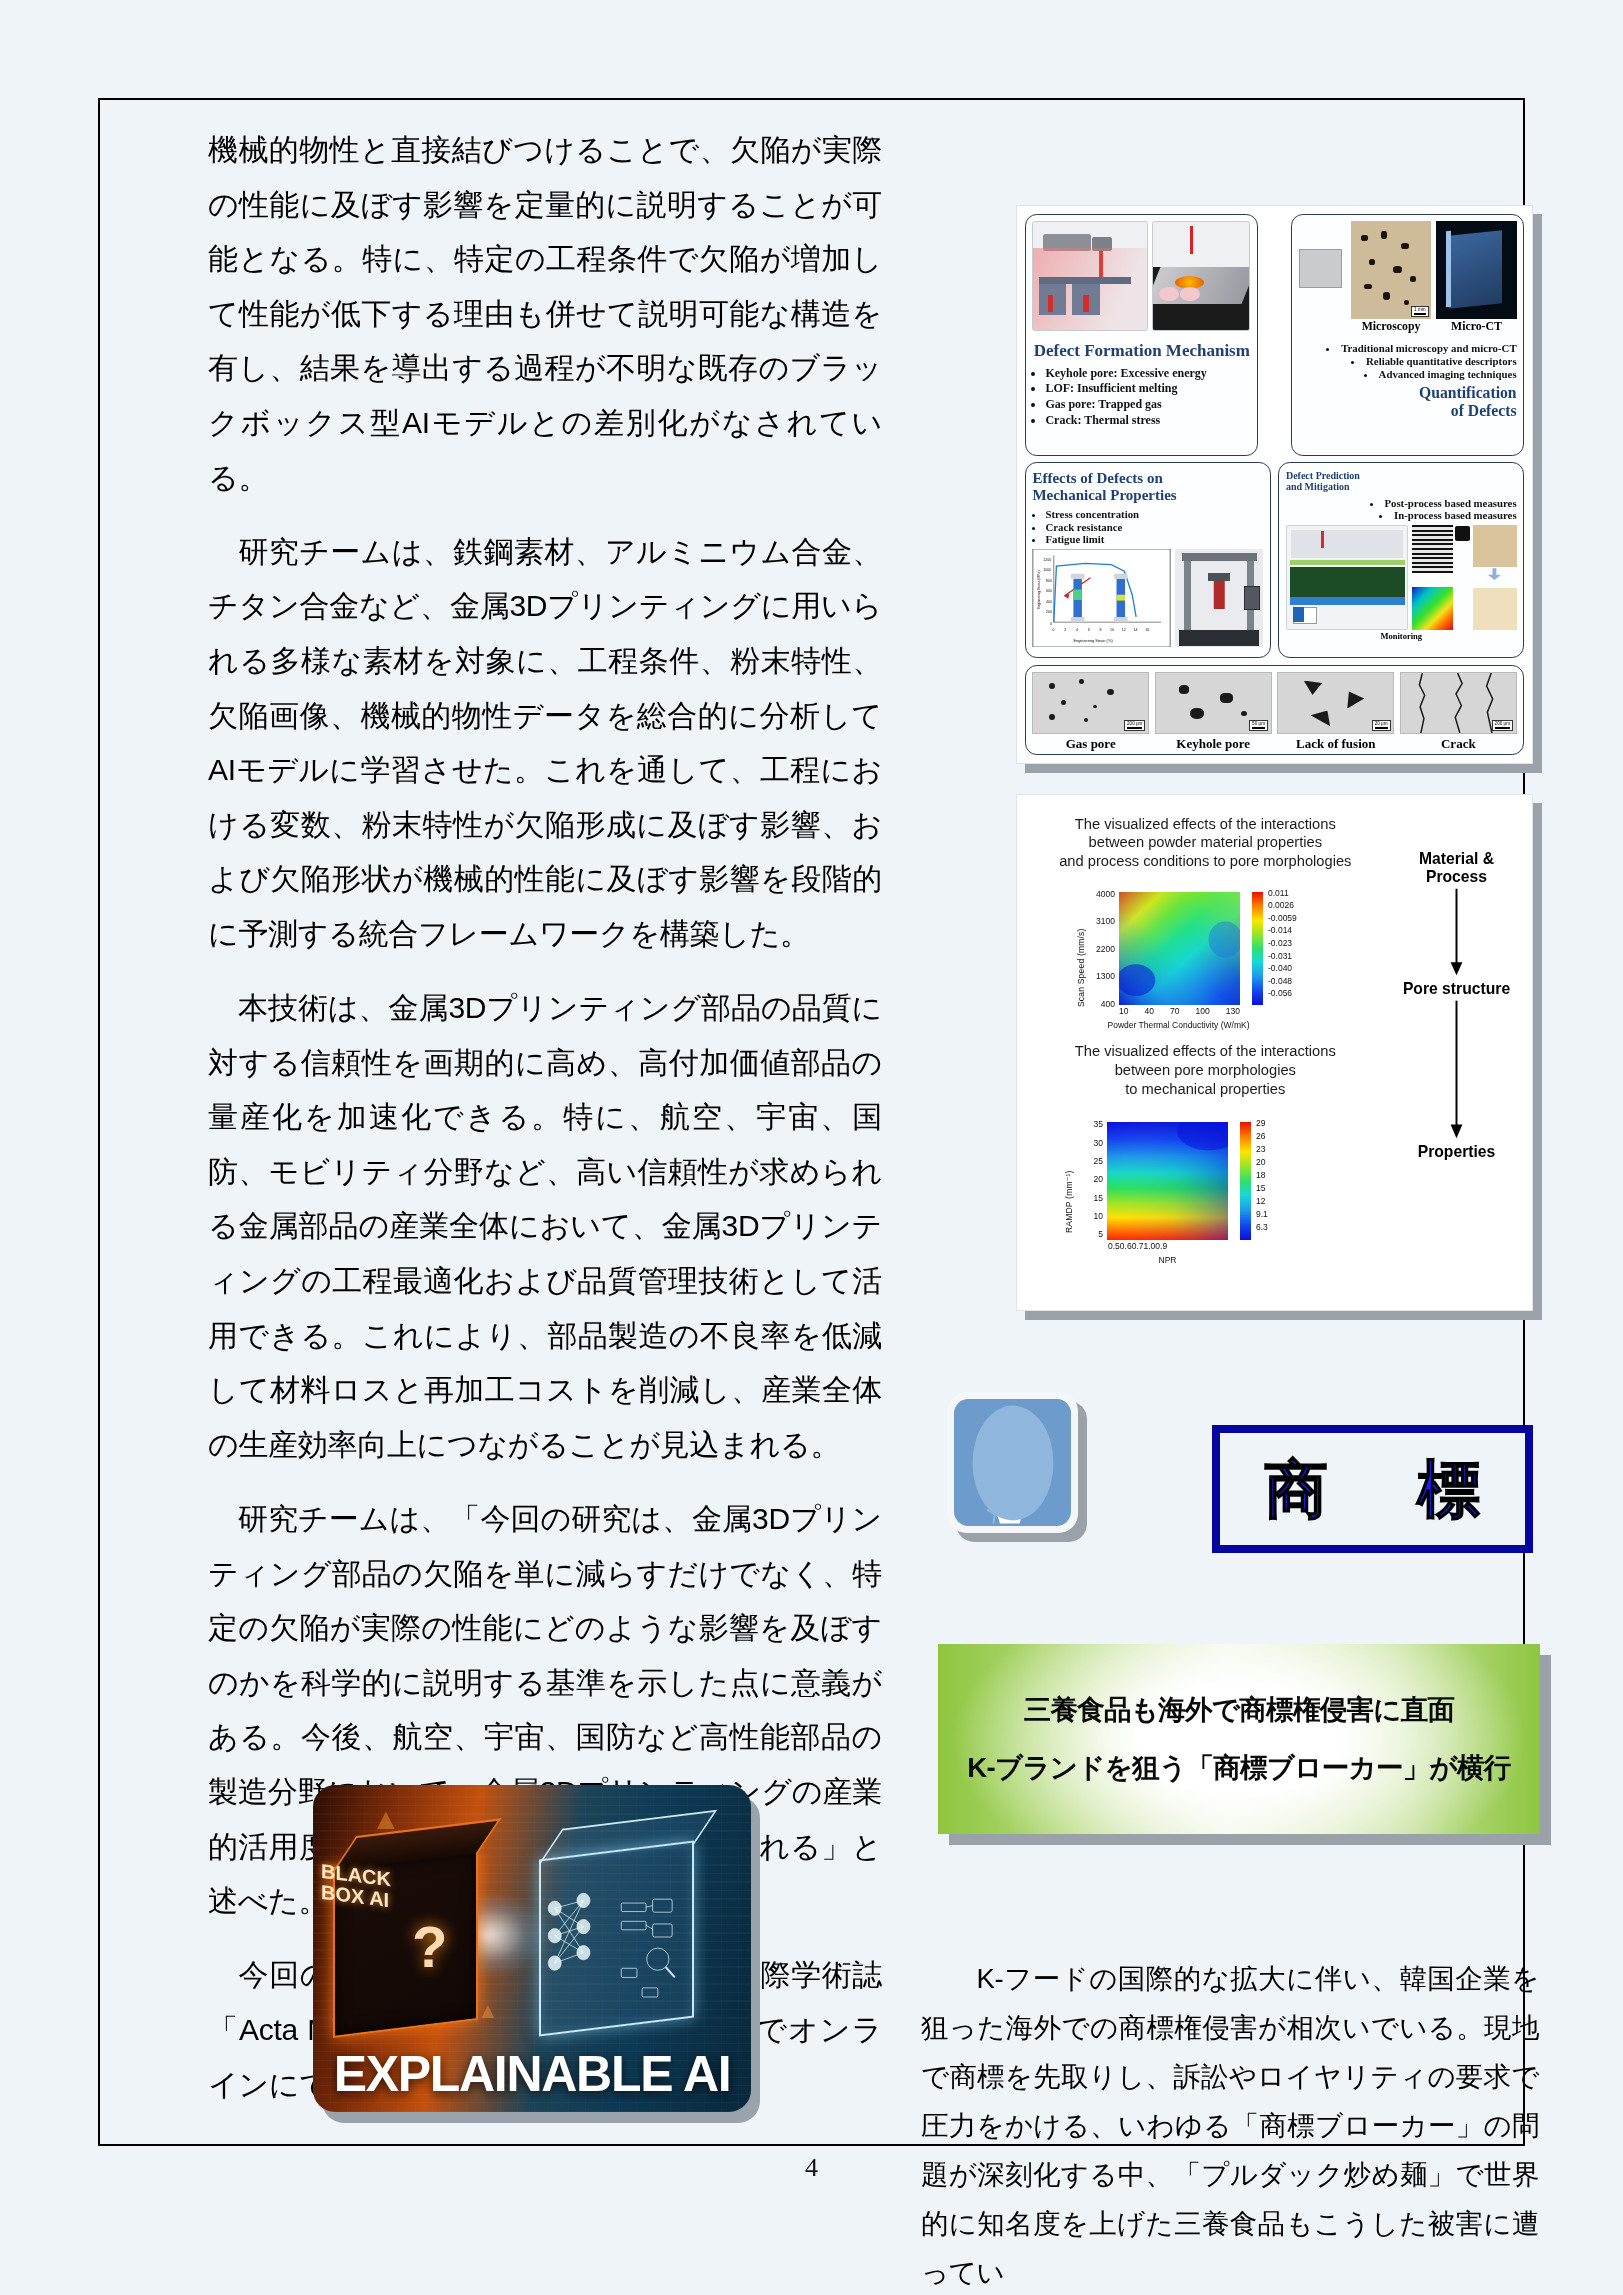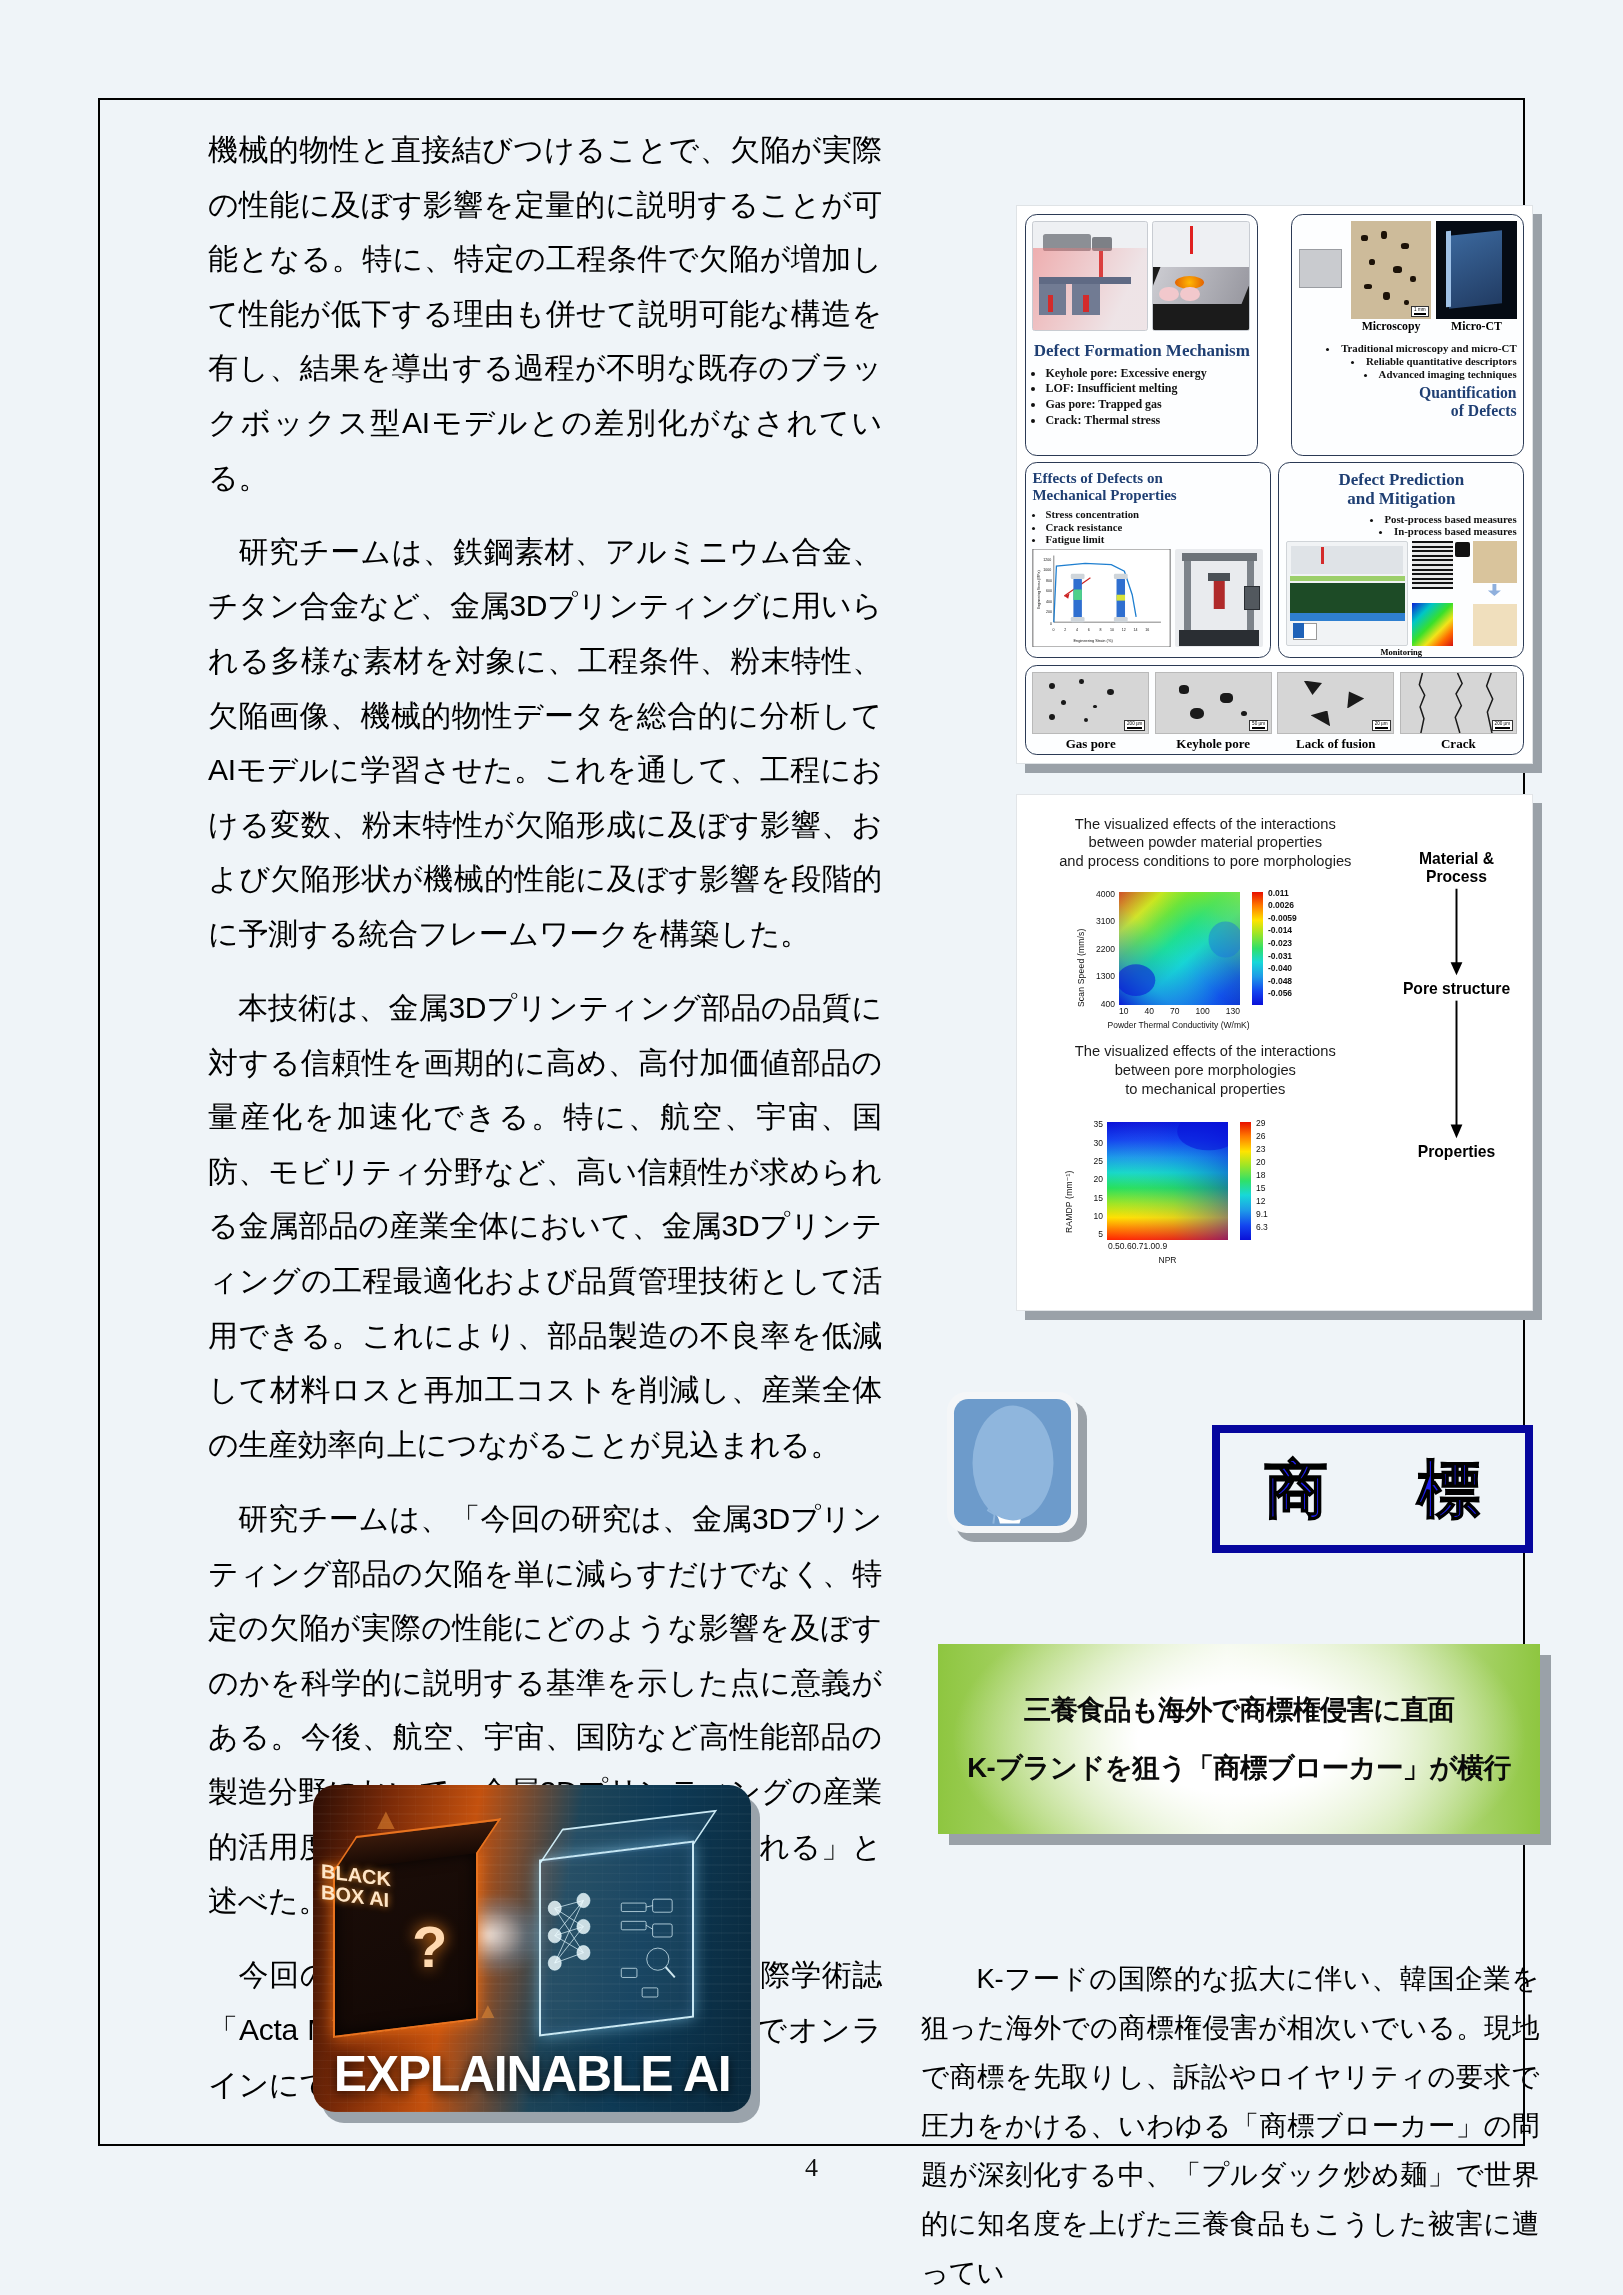--- a/index.html
+++ b/index.html
@@ -419,21 +419,21 @@
               <div style="position:absolute;left:6.5px;top:3.9px;right:6.5px;height:7.9px;background:#6c7278;"></div>
               <div style="position:absolute;left:3.9px;bottom:1.3px;right:3.9px;height:15.7px;background:#2a2e33;"></div>
               <div style="position:absolute;left:50%;top:29px;transform:translateX(-50%);width:10.5px;height:31px;background:#b02a2a;"></div>
               <div style="position:absolute;left:50%;top:23.6px;transform:translateX(-50%);width:22px;height:7.9px;background:#4b5157;"></div>
               <div style="position:absolute;right:2.6px;top:37px;width:14.4px;height:22px;background:#52585e;border:0.7px solid #2a2e33;"></div>
             </div>
           </div>
         </div>
 
         <div class="ga-card" style="width:246px;padding:6.5px;">
-          <div class="ga-h" style="font-size:17px;text-align:center;line-height:1.14;">
+          <div class="ga-h" style="font-size:10px;text-align:left;line-height:1.14;">
             <div>Defect Prediction</div>
             <div>and Mitigation</div>
           </div>
           <ul class="ga-ul" style="font-size:10.8px;margin-top:3.9px;text-align:right;list-style-position:inside;padding-left:0;">
             <li>Post-process based measures</li>
             <li>In-process based measures</li>
           </ul>
           <div style="display:flex;gap:3.9px;margin-top:3.9px;height:105px;">
             <div style="flex:1.15;position:relative;background:#f1f3f5;border:0.7px solid #d0d4d8;border-radius:2px;overflow:hidden;">
               <div style="position:absolute;left:3.9px;top:3.9px;right:3.9px;height:27.5px;background:#dfe3e7;"></div>
@@ -567,21 +567,21 @@
           <span>10</span>
             <span>40</span>
           <span>70</span>
             <span>100</span>
           <span>130</span>
         </div>
         <div class="hm-xlab" style="position:absolute;left:6.5px;top:128px;width:190px;">Powder Thermal Conductivity (W/mK)</div>
 
         <div style="position:absolute;left:175px;top:0;width:11px;height:113px;
           background:linear-gradient(180deg,#e81000 0%,#ff7a00 12%,#ffe400 25%,#9ce527 37%,#2fe06a 50%,#17d8d8 62%,#1e9ae8 75%,#1344ef 88%,#0a10d8 100%);"></div>
-        <div class="cbar-labels" style="position:absolute;left:191px;top:-3.3px;font-weight:bold;">
+        <div class="cbar-labels" style="position:absolute;left:191px;top:-3.3px;">
           <div style="height:12.6px">0.011</div>
           <div style="height:12.6px">0.0026</div>
           <div style="height:12.6px">-0.0059</div>
           <div style="height:12.6px">-0.014</div>
           <div style="height:12.6px">-0.023</div>
           <div style="height:12.6px">-0.031</div>
           <div style="height:12.6px">-0.040</div>
           <div style="height:12.6px">-0.048</div>
           <div style="height:12.6px">-0.056</div>
         </div>

